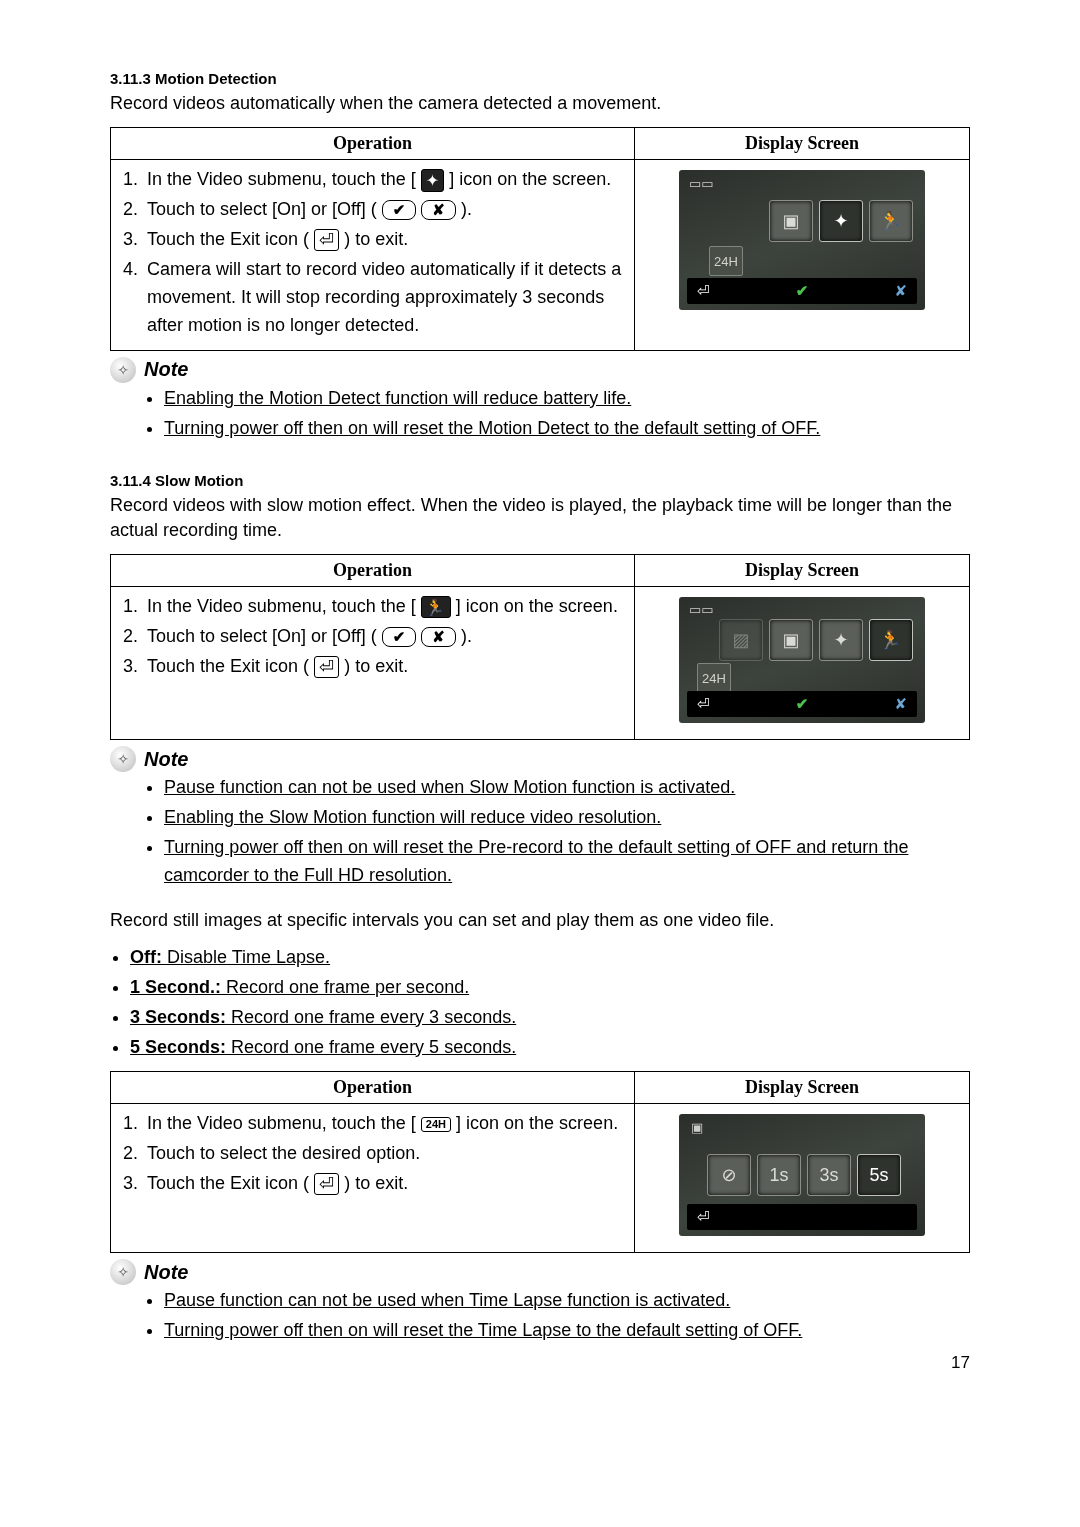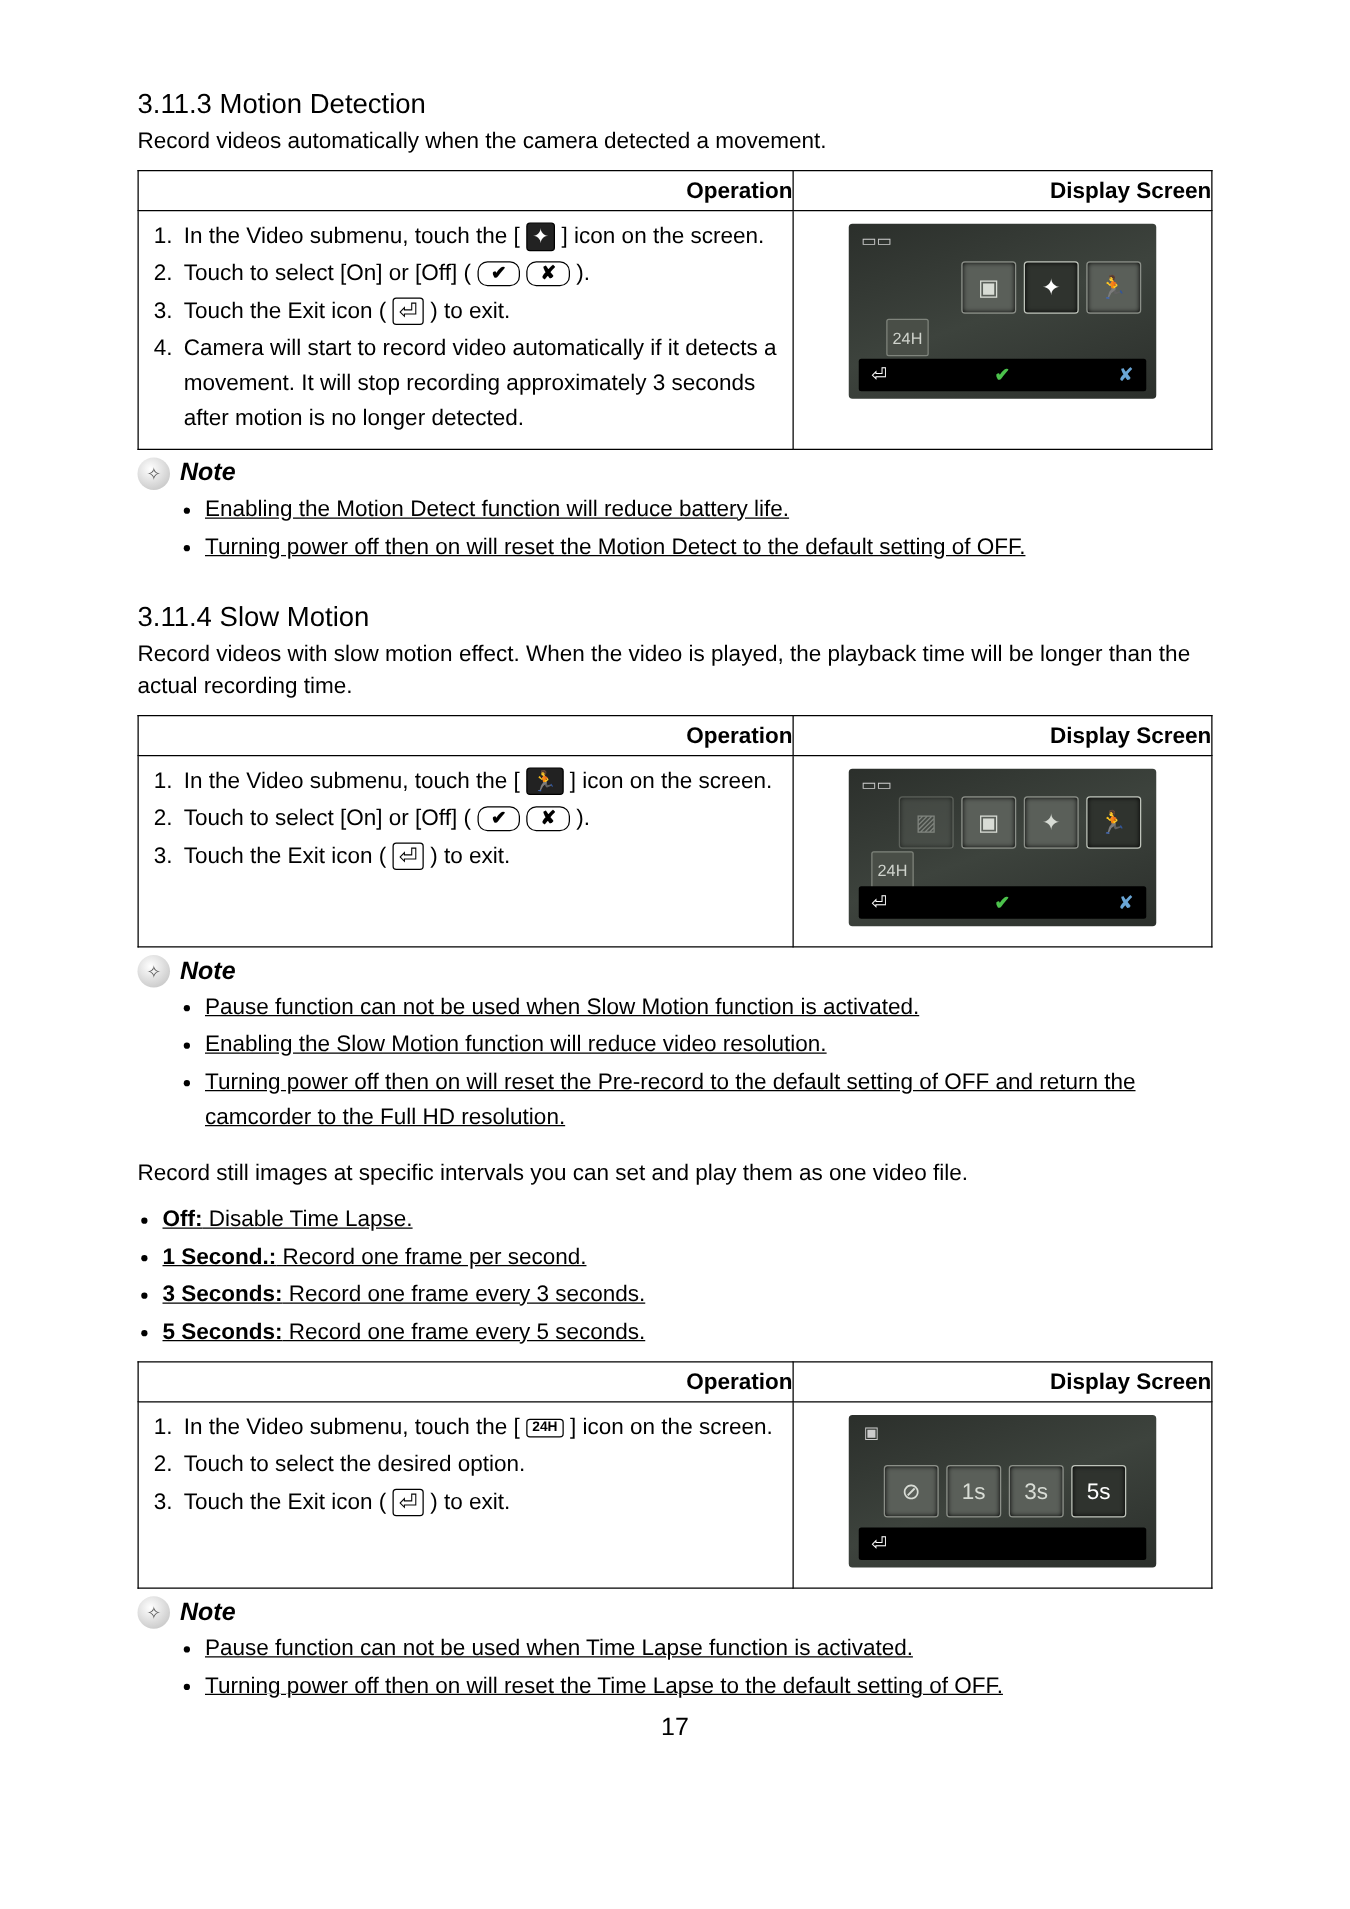--- a/index.html
+++ b/index.html
@@ -6,43 +6,44 @@
     margin: 0;
     background: #fff;
     font-family: Verdana, Geneva, sans-serif;
     color: #000;
     width: 1080px;
   }
   .page {
     padding: 60px 110px 30px 110px;
   }
   h2.section {
-    font-size: 22px;
-    font-weight: normal;
+    font-size: 15px;
+    font-weight: bold;
     margin: 10px 0 4px 0;
   }
   p.para {
     font-size: 18px;
     margin: 4px 0 12px 0;
     line-height: 1.35;
   }
   table.op {
     width: 100%;
     border-collapse: collapse;
     margin-top: 6px;
   }
   table.op th, table.op td {
     border: 1px solid #000;
     font-size: 18px;
     vertical-align: top;
   }
   table.op th {
     font-weight: bold;
-    text-align: right;
-    padding: 5px 0;
+    text-align: center;
+    padding: 5px 19px;
+    font-family: Liberation Serif, serif;
   }
   table.op td {
     padding: 6px 10px 8px 10px;
     margin-left: 32px;
   }
   ol.oplist {
     margin: 0;
     padding-left: 22px;
     line-height: 1.55;
   }
@@ -139,21 +140,21 @@
     background:#494e47;
     border:1px solid #80857d;
     border-radius:2px;
     display:flex;align-items:center;justify-content:center;
     color:#cfd3cc;font-size:13px;
   }
   .ds .corner {
     position:absolute; color:#ccc; font-size:13px;
   }
   .pg {
-    text-align:center; font-size:20px; margin-top:8px;
+    text-align:right; font-size:17px; margin-top:8px;
   }
 </style>
 </head>
 <body>
 
 <div class="page">
 
   <h2 class="section">3.11.3  Motion Detection</h2>
   <p class="para">Record videos automatically when the camera detected a movement.</p>
   <table class="op">

